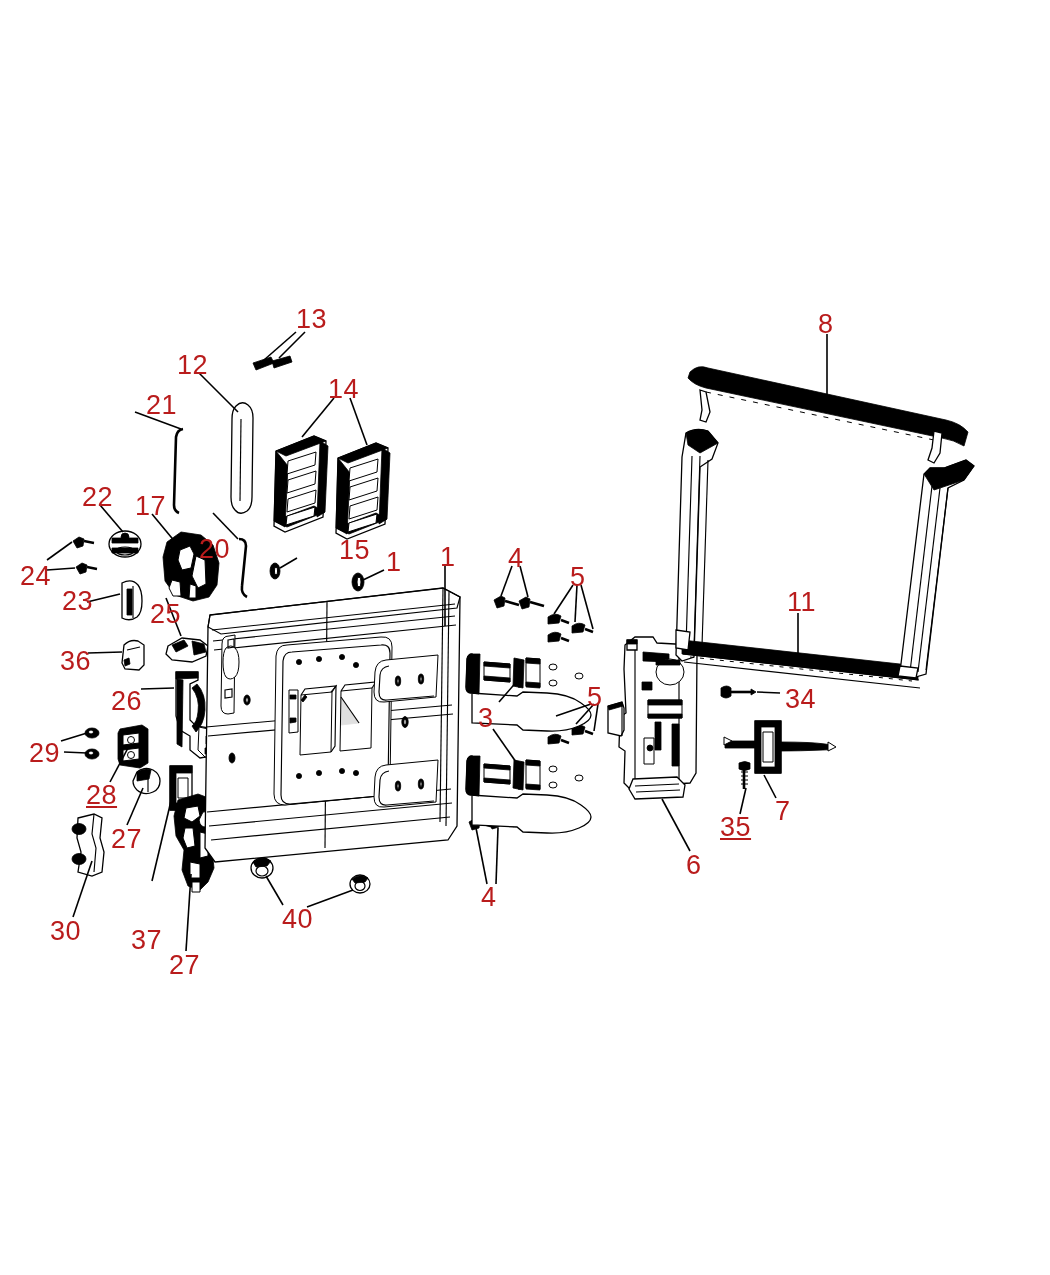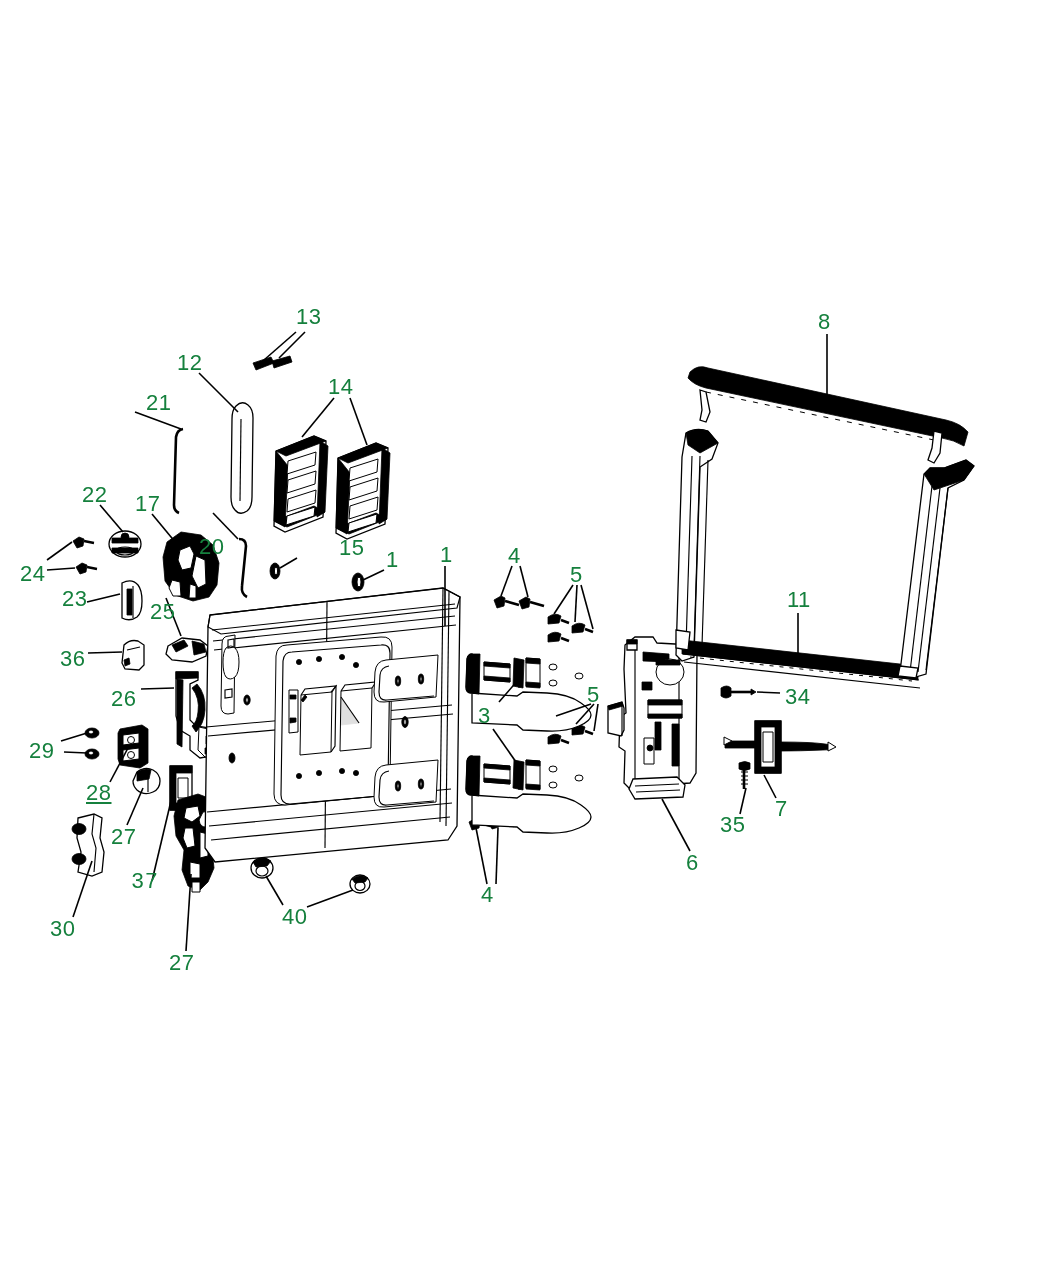--- a/index.html
+++ b/index.html
@@ -29,23 +29,23 @@
   .callout-layer {
     position: absolute;
     left: 0; top: 0;
     width: 1050px;
     height: 1275px;
     pointer-events: none;
   }
   .callout {
     position: absolute;
     font-family: "Liberation Sans", sans-serif;
-    font-size: 22px;
+    font-size: 27px;
     font-weight: 400;
-    color: #15803d;
+    color: #b91c1c;
     line-height: 1;
     white-space: nowrap;
     pointer-events: auto;
     cursor: default;
     letter-spacing: 0.5px;
   }
   .lead { stroke:#000; stroke-width:1.6; fill:none; }
   .thin { stroke:#000; stroke-width:1.15; fill:none; }
   .thick{ stroke:#000; stroke-width:2.6; fill:none; }
   .fillblack { fill:#000; stroke:#000; stroke-width:0.8; }
@@ -548,24 +548,24 @@
     <span class="callout" style="left:62px;  top:588px;">23</span>
     <span class="callout" style="left:150px; top:601px;">25</span>
     <span class="callout" style="left:787px; top:589px;">11</span>
     <span class="callout" style="left:60px;  top:648px;">36</span>
     <span class="callout" style="left:478px; top:705px;">3</span>
     <span class="callout" style="left:587px; top:684px;">5</span>
     <span class="callout" style="left:111px; top:688px;">26</span>
     <span class="callout" style="left:785px; top:686px;">34</span>
     <span class="callout" style="left:29px;  top:740px;">29</span>
     <span class="callout" style="left:86px;  top:782px;text-decoration:underline;">28</span>
-    <span class="callout" style="left:720px; top:814px;">35</span>
+    <span class="callout" style="left:720px; top:814px;text-decoration:underline;">35</span>
     <span class="callout" style="left:775px; top:798px;">7</span>
     <span class="callout" style="left:111px; top:826px;">27</span>
     <span class="callout" style="left:50px;  top:918px;">30</span>
-    <span class="callout" style="left:131px; top:872px;font-family:Liberation Mono, monospace;">37</span>
+    <span class="callout" style="left:131px; top:927px;">37</span>
     <span class="callout" style="left:686px; top:852px;">6</span>
     <span class="callout" style="left:481px; top:884px;">4</span>
     <span class="callout" style="left:282px; top:906px;">40</span>
     <span class="callout" style="left:169px; top:952px;">27</span>
   </div>
 
 </div>
 
 </body></html>

